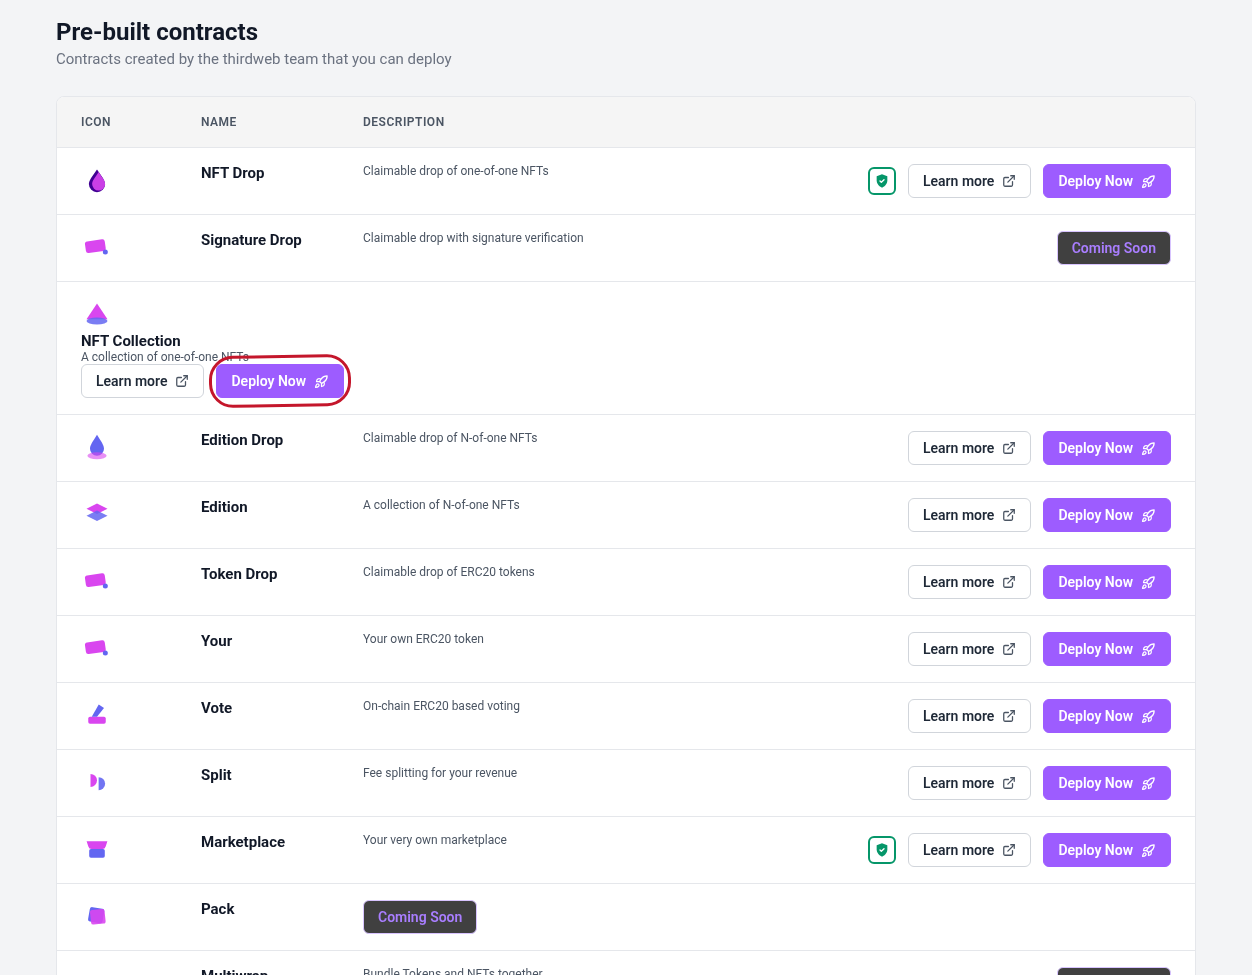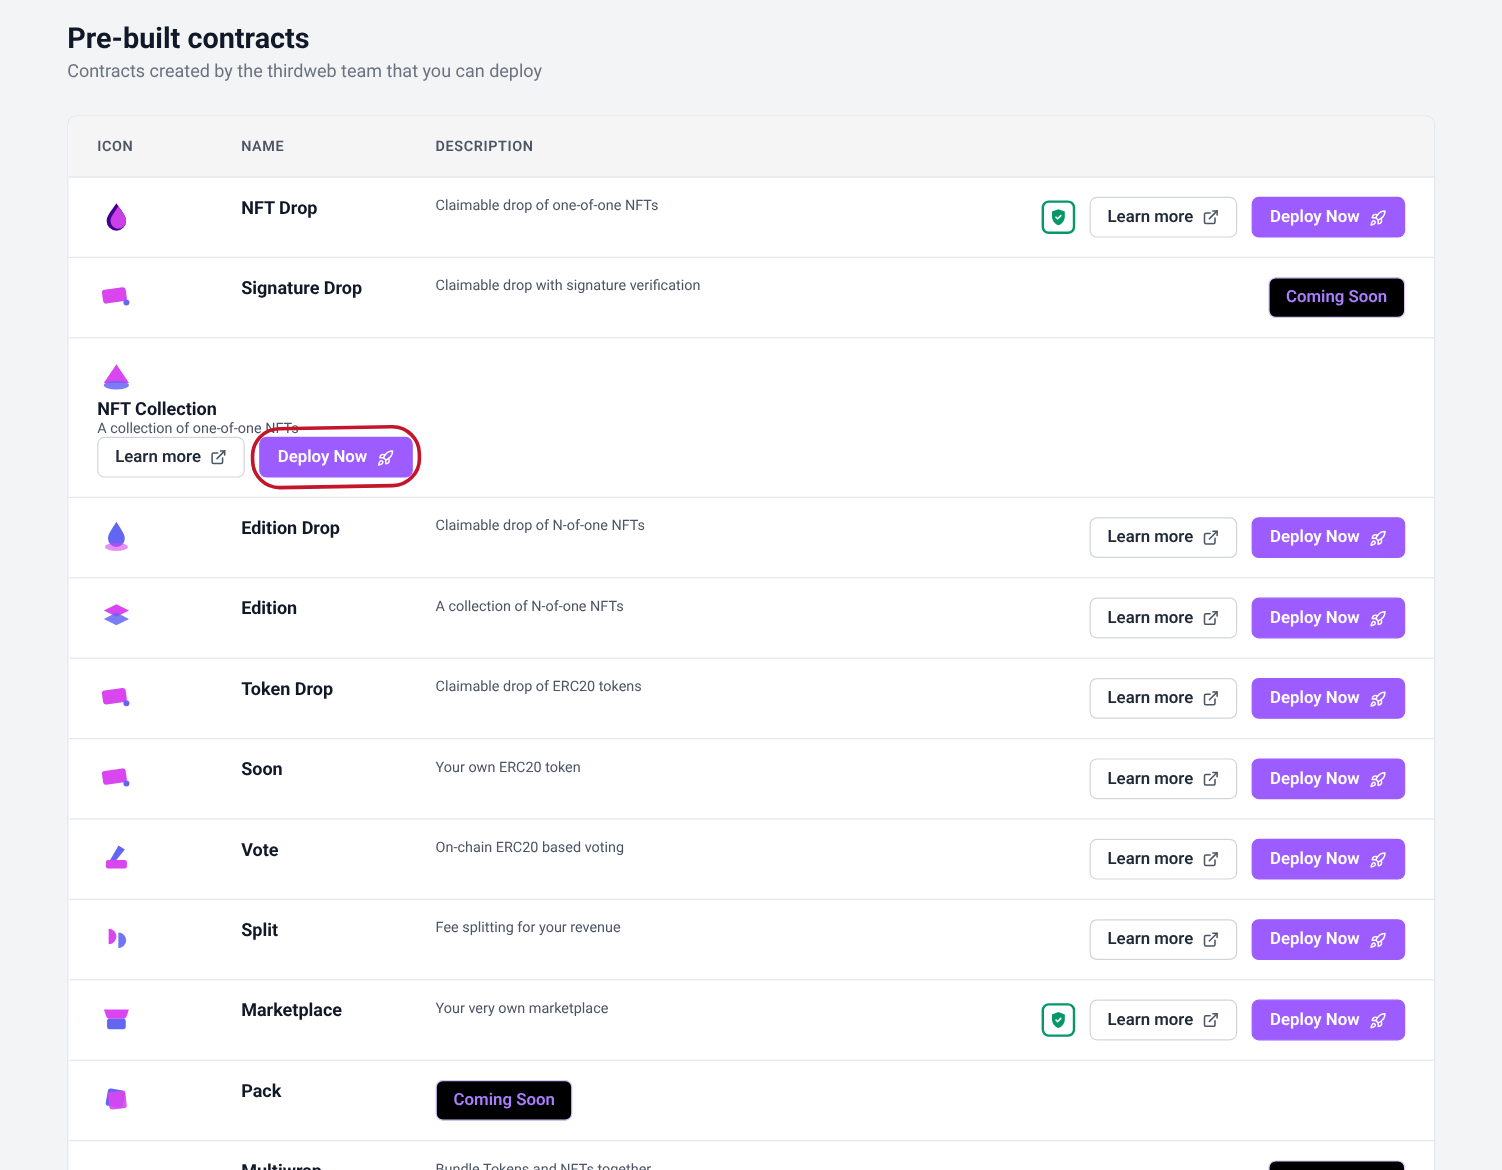--- a/index.html
+++ b/index.html
@@ -69,21 +69,21 @@
     background: #ffffff;
     border: 1px solid #d1d5db;
     color: #1f2937;
   }
   .btn-deploy {
     background: #9d5cff;
     border: 1px solid #9d5cff;
     color: #ffffff;
   }
   .btn-soon {
-    background: #000000;
+    background: #404040;
     border: 1px solid #d8c4ff;
     color: #a97eff;
     cursor: default;
   }
   .badge {
     width: 28px; height: 28px;
     border: 2px solid #059669;
     border-radius: 6px;
     display: inline-flex;
     align-items: center;
@@ -300,21 +300,21 @@
             </a>
           </div>
         </div>
         <div class="row" style="position: relative;">
           <div class="col-icon"><span class="icon-wrap">
               <svg width="28" height="20" viewBox="0 0 32 24">
                 <rect x="2" y="4" width="24" height="14" rx="3" fill="#d946ef" transform="rotate(-8 14 11)"></rect>
                 <circle cx="26" cy="18" r="3" fill="#6366f1"></circle>
               </svg>
             </span></div>
-          <div class="col-name name">Soon</div>
+          <div class="col-name name">Your</div>
           <div class="col-desc desc">Your own ERC20 token</div>
           <div class="col-actions">
             <a class="btn btn-learn">
               <span>Learn more</span>
               <span style="display: inline-flex;">
                 <svg width="14" height="14" viewBox="0 0 24 24" fill="none" stroke="#4b5563" stroke-width="2.2" stroke-linecap="round" stroke-linejoin="round">
                   <path d="M18 13v6a2 2 0 0 1-2 2H5a2 2 0 0 1-2-2V8a2 2 0 0 1 2-2h6"></path>
                   <polyline points="15 3 21 3 21 9"></polyline>
                   <line x1="10" y1="14" x2="21" y2="3"></line>
                 </svg>

